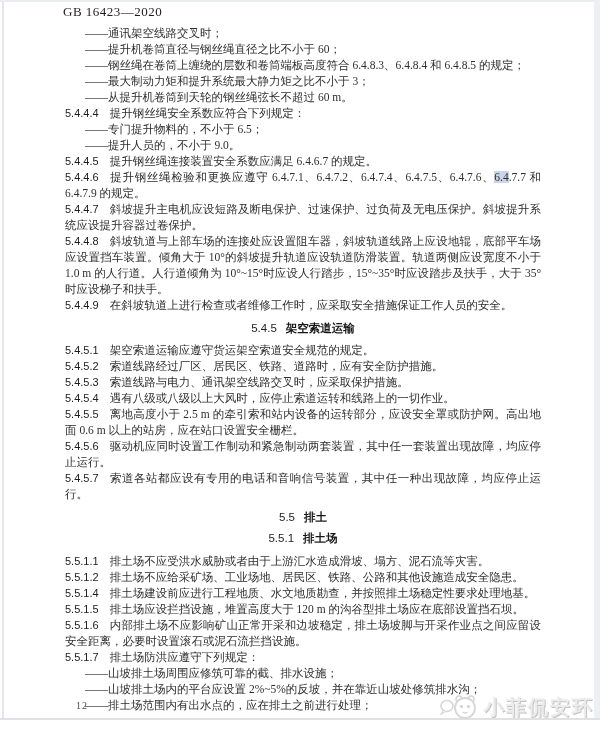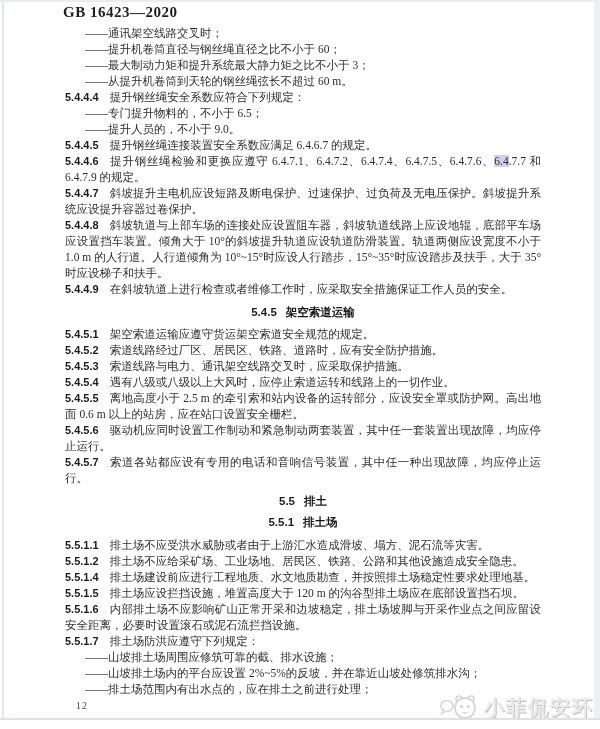--- a/index.html
+++ b/index.html
@@ -15,33 +15,33 @@
   .sheet { position: absolute; inset: 0; background: #ffffff; }
 
   
   .edge-top    { position: absolute; left: 0; top: 0; width: 600px; height: 2px; background: #e9ecf0; }
   .edge-left   { position: absolute; left: 2px; top: 2px; width: 2px; height: 716px; background: #e3e7ed; }
   .edge-bottom { position: absolute; left: 0; top: 718px; width: 600px; height: 2px; background: #dde2e8; }
   .edge-right  { position: absolute; right: 0; top: 0; width: 6px; height: 720px; background: #edeff2; }
 
   .doc-header {
     position: absolute; left: 63px; top: 4px;
-    font-size: 15px; font-weight: bold; letter-spacing: 0.5px; color: #1f1f1f;
+    font-size: 13px; font-weight: normal; letter-spacing: 0.5px; color: #1f1f1f;
   }
 
   .content {
     position: absolute; left: 65px; top: 25px; width: 476px;
     font-size: 11.5px; line-height: 16px;
     text-align: justify;
   }
   .content p { margin: 0; }
   .dash { padding-left: 20px; }
   .num {
     font-family: "Liberation Sans", sans-serif;
-    font-weight: bold; font-size: 11px; color: #1d1d1d;
+    font-weight: normal; font-size: 11px; color: #1d1d1d;
     margin-right: 11px; white-space: nowrap;
   }
   .hd {
     font-family: "Liberation Sans", sans-serif;
     font-weight: bold; color: #151515; font-size: 11.5px;
     text-align: center;
   }
   .hd .num { margin-right: 9px; font-size: 11.5px; }
   .hd-545  { margin: 7px 0 6px 0 !important; }
   .hd-55   { margin: 7px 0 5px 0 !important; }
@@ -75,20 +75,21 @@
   <div class="edge-top"></div>
   <div class="edge-left"></div>
   <div class="edge-right"></div>
   <div class="edge-bottom"></div>
 
   <div class="doc-header">GB 16423—2020</div>
 
   <div class="content">
     <p class="dash"><span>——通讯架空线路交叉时；</span></p>
     <p class="dash"><span>——提升机卷筒直径与钢丝绳直径之比不小于 60；</span></p>
+    <p class="dash"><span>——钢丝绳在卷筒上缠绕的层数和卷筒端板高度符合 6.4.8.3、6.4.8.4 和 6.4.8.5 的规定；</span></p>
     <p class="dash"><span>——最大制动力矩和提升系统最大静力矩之比不小于 3；</span></p>
     <p class="dash"><span>——从提升机卷筒到天轮的钢丝绳弦长不超过 60 m。</span></p>
 
     <p><span class="num">5.4.4.4</span><span>提升钢丝绳安全系数应符合下列规定：</span></p>
     <p class="dash"><span>——专门提升物料的，不小于 6.5；</span></p>
     <p class="dash"><span>——提升人员的，不小于 9.0。</span></p>
     <p><span class="num">5.4.4.5</span><span>提升钢丝绳连接装置安全系数应满足 6.4.6.7 的规定。</span></p>
 
     <p><span class="num">5.4.4.6</span><span>提升钢丝绳检验和更换应遵守 6.4.7.1、6.4.7.2、6.4.7.4、6.4.7.5、6.4.7.6、</span><span class="hl">6.4</span><span>.7.7 和 6.4.7.9 的规定。</span></p>
 

